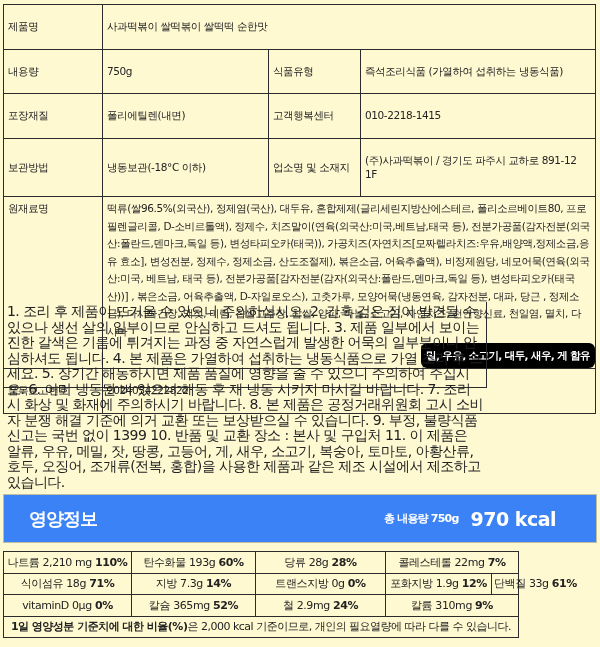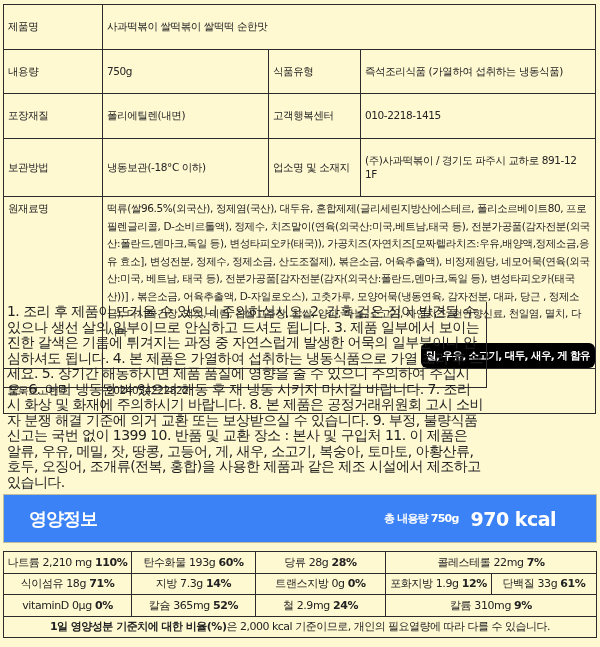--- a/index.html
+++ b/index.html
@@ -14,21 +14,21 @@
     .report-row td { height: 17px !important; }
 
     .notes-box { position: absolute; left: 3px; top: 302px; width: 484px; height: 86px; border: 1.5px solid #2b2b2b; border-top: none; padding: 2px 3px; font-size: 14px; line-height: 15.5px; letter-spacing: -0.55px; color: #222; }
 
     .nutri-header { position: absolute; left: 3px; top: 494px; width: 594px; height: 49px; background: #3b82f6; color: #fff; display: flex; align-items: center; border: 1px solid #bfbfa0; }
     .nutri-title { font-weight: bold; font-size: 18px; margin-left: 25px; letter-spacing: -1px; }
     .nutri-right { margin-left: auto; margin-right: 40px; display: flex; align-items: center; }
     .nutri-total { font-weight: bold; font-size: 11px; letter-spacing: -0.8px; margin-right: 12px; }
     .nutri-kcal { font-weight: bold; font-size: 19px; letter-spacing: -0.5px; }
 
-    .nutri-grid { position: absolute; left: 3px; top: 551px; width: 594px; border-collapse: collapse; table-layout: fixed; font-size: 11px; }
+    .nutri-grid { position: absolute; left: 3px; top: 551px; width: 516px; border-collapse: collapse; table-layout: fixed; font-size: 11px; }
     .nutri-grid td { border: 1.5px solid #2b2b2b; text-align: center; height: 21.5px; padding: 0 2px; letter-spacing: -0.4px; white-space: nowrap; }
     .nutri-grid td b { font-weight: bold; }
     .nutri-footer td { font-size: 11px; letter-spacing: -0.5px; }
   </style>
 </head>
 <body>
 
 <table class="info-table">
   <colgroup>
       <col style="width:99px">

